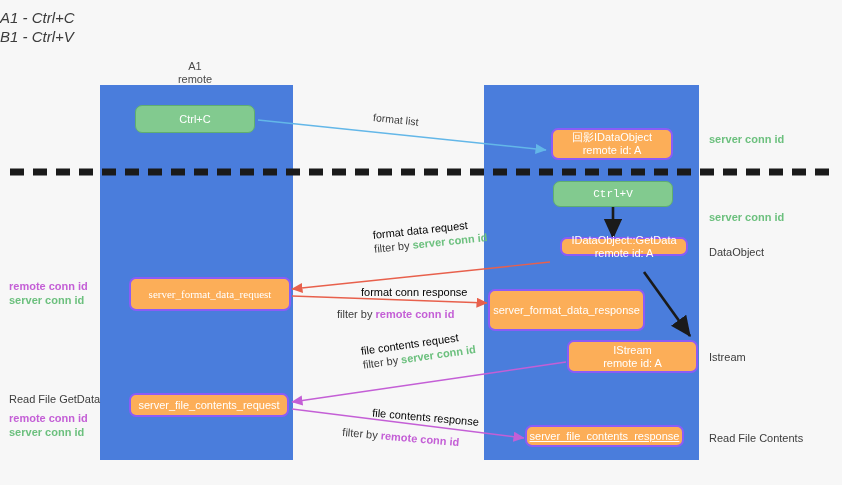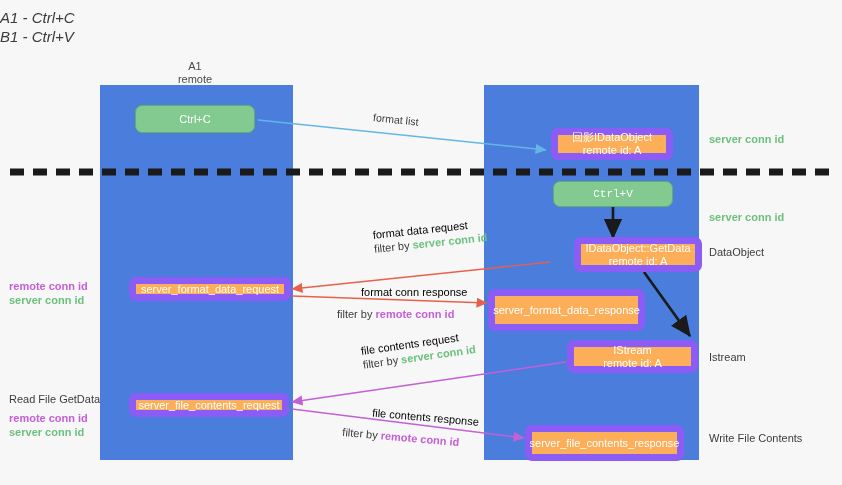--- a/index.html
+++ b/index.html
@@ -22,21 +22,21 @@
     position:absolute;text-align:center;font-size:11px;color:#4a4a4a;line-height:13px;
     white-space:pre-line;
   }
   .box{
     position:absolute;box-sizing:border-box;
     display:flex;flex-direction:column;align-items:center;justify-content:center;
     font-size:11px;line-height:13px;color:#ffffff;text-align:center;
     border-radius:7px;white-space:pre-line;
   }
   .box.green{background:#82ca8f;border:1px solid #5fae70;}
-  .box.orange{background:#fcae58;border:7px solid #8b5cf6;}
+  .box.orange{background:#fcae58;border:2px solid #8b5cf6;}
   .edge-label{
     position:absolute;font-size:10.5px;color:#3c3c3c;line-height:14px;white-space:nowrap;
   }
   .side-label{
     position:absolute;font-size:11px;line-height:14px;white-space:nowrap;color:#3c3c3c;
   }
   .k-green{color:#6cc07e;font-weight:bold;}
   .k-magenta{color:#c45fd6;font-weight:bold;}
   .k-plain{color:#3c3c3c;}
   .stack{position:absolute;font-size:11px;line-height:14px;white-space:nowrap;}
@@ -88,33 +88,33 @@
     <line x1="10" y1="172" x2="832" y2="172" stroke="#1a1a1a" stroke-width="7" stroke-dasharray="14 9" stroke-linecap="butt"></line>
   </svg>
 
   <div class="box green" style="left:135px;top:105px;width:120px;height:28px;">Ctrl+C</div>
 
   <div class="box orange" style="left:551px;top:128px;width:122px;height:32px;">回影IDataObject
 remote id: A</div>
 
   <div class="box green" style="left:553px;top:181px;width:120px;height:26px;font-family:Liberation Mono, monospace;">Ctrl+V</div>
 
-  <div class="box orange" style="left:574px;top:237px;width:128px;height:35px;">IDataObject::GetData
+  <div class="box orange" style="left:560px;top:237px;width:128px;height:19px;">IDataObject::GetData
 remote id: A</div>
 
   <div class="box orange" style="left:567px;top:340px;width:131px;height:33px;">IStream
 remote id: A</div>
 
-  <div class="box orange" style="left:129px;top:277px;width:162px;height:24px;">server_format_data_request</div>
+  <div class="box orange" style="left:129px;top:277px;width:162px;height:34px;font-family:Liberation Serif, serif;">server_format_data_request</div>
 
   <div class="box orange" style="left:488px;top:289px;width:157px;height:42px;">server_format_data_response</div>
 
   <div class="box orange" style="left:129px;top:393px;width:160px;height:24px;text-align:center;">server_file_contents_request</div>
 
-  <div class="box orange" style="left:525px;top:425px;width:159px;height:36px;">server_file_contents_response</div>
+  <div class="box orange" style="left:525px;top:425px;width:159px;height:22px;text-decoration:underline;">server_file_contents_response</div>
 
   <div class="edge-label" style="left:374px;top:110px;transform:rotate(6deg);transform-origin:left top;">format list</div>
 
   <div class="stack" style="left:372px;top:228px;transform:rotate(-6deg);transform-origin:left top;">
     <div>format data request</div>
     <div><span class="k-plain">filter by </span><span class="k-green">server conn id</span></div>
   </div>
 
   <div class="stack" style="left:337px;top:285px;">
     <div style="padding-left:24px;">format conn response</div>
@@ -128,21 +128,21 @@
 
   <div class="stack" style="left:345px;top:403px;transform:rotate(5deg);transform-origin:left top;">
     <div style="padding-left:28px;">file contents response</div>
     <div style="padding-top:8px;"><span class="k-plain">filter by </span><span class="k-magenta">remote conn id</span></div>
   </div>
 
   <div class="side-label k-green" style="left:709px;top:132px;">server conn id</div>
   <div class="side-label k-green" style="left:709px;top:210px;">server conn id</div>
   <div class="side-label" style="left:709px;top:245px;">DataObject</div>
   <div class="side-label" style="left:709px;top:350px;">Istream</div>
-  <div class="side-label" style="left:709px;top:431px;">Write File Contents</div>
+  <div class="side-label" style="left:709px;top:431px;">Read File Contents</div>
 
   <div class="side-label k-magenta" style="left:9px;top:279px;">remote conn id</div>
   <div class="side-label k-green" style="left:9px;top:293px;">server conn id</div>
 
   <div class="side-label" style="left:9px;top:392px;">Read File GetData</div>
   <div class="side-label k-magenta" style="left:9px;top:411px;">remote conn id</div>
   <div class="side-label k-green" style="left:9px;top:425px;">server conn id</div>
 
 </div>
 

